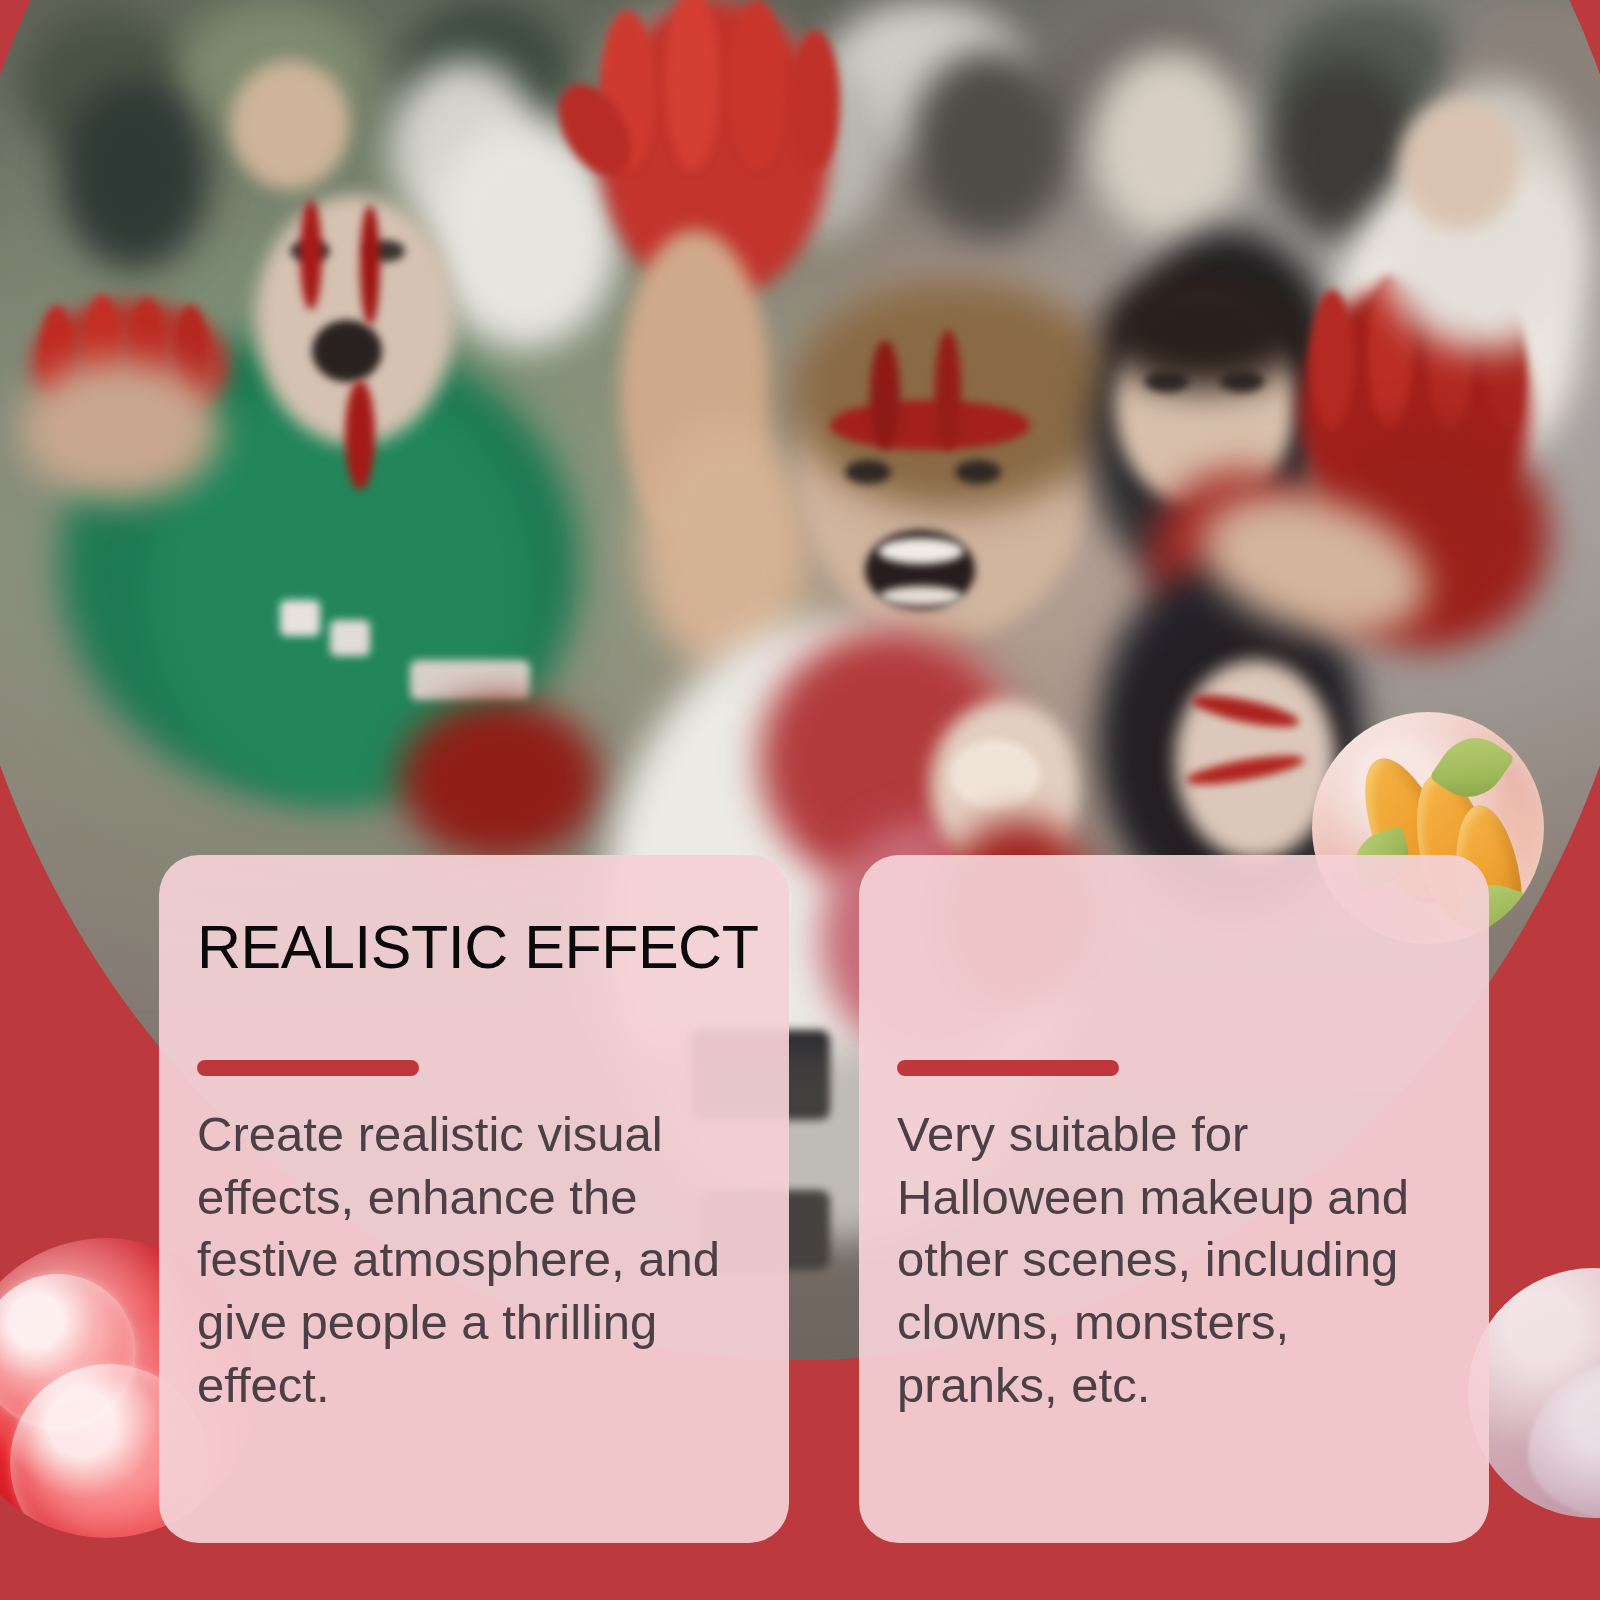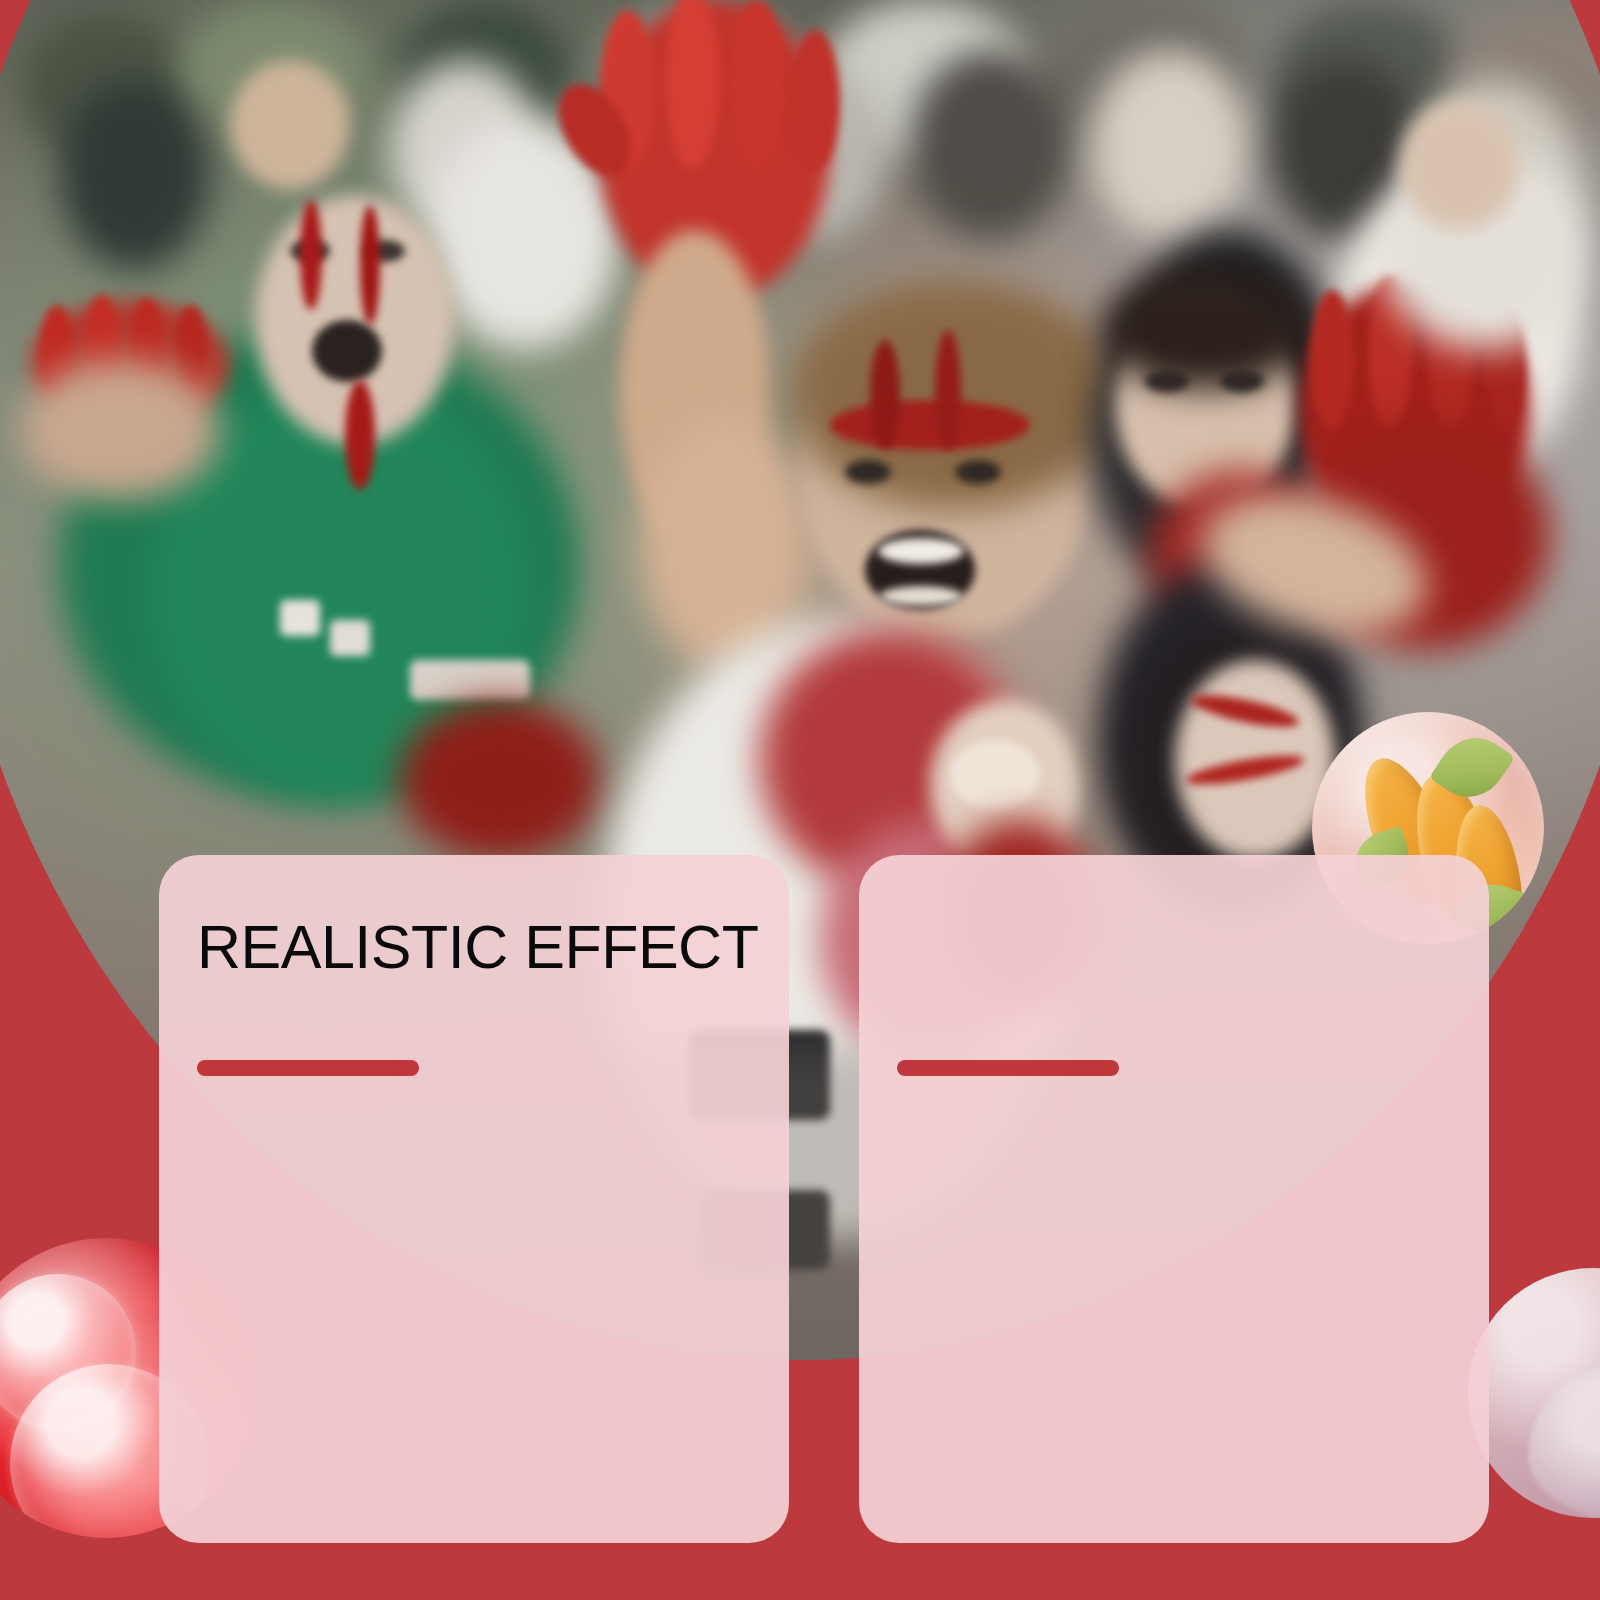--- a/index.html
+++ b/index.html
@@ -270,20 +270,22 @@
 
   <div class="badge badge-powder">
     <div class="powder"></div>
   </div>
 
   <div class="cards">
 
     <div class="card card--left">
       <h2 class="card-title">REALISTIC EFFECT</h2>
       <div class="card-rule"></div>
+      <p class="card-body">Create realistic visual effects, enhance the festive atmosphere, and give people a thrilling effect.</p>
     </div>
 
     <div class="card card--right">
       <div class="card-rule"></div>
+      <p class="card-body">Very suitable for Halloween makeup and other scenes, including clowns, monsters, pranks, etc.</p>
     </div>
 
   </div>
 </div>
 
 </body></html>

